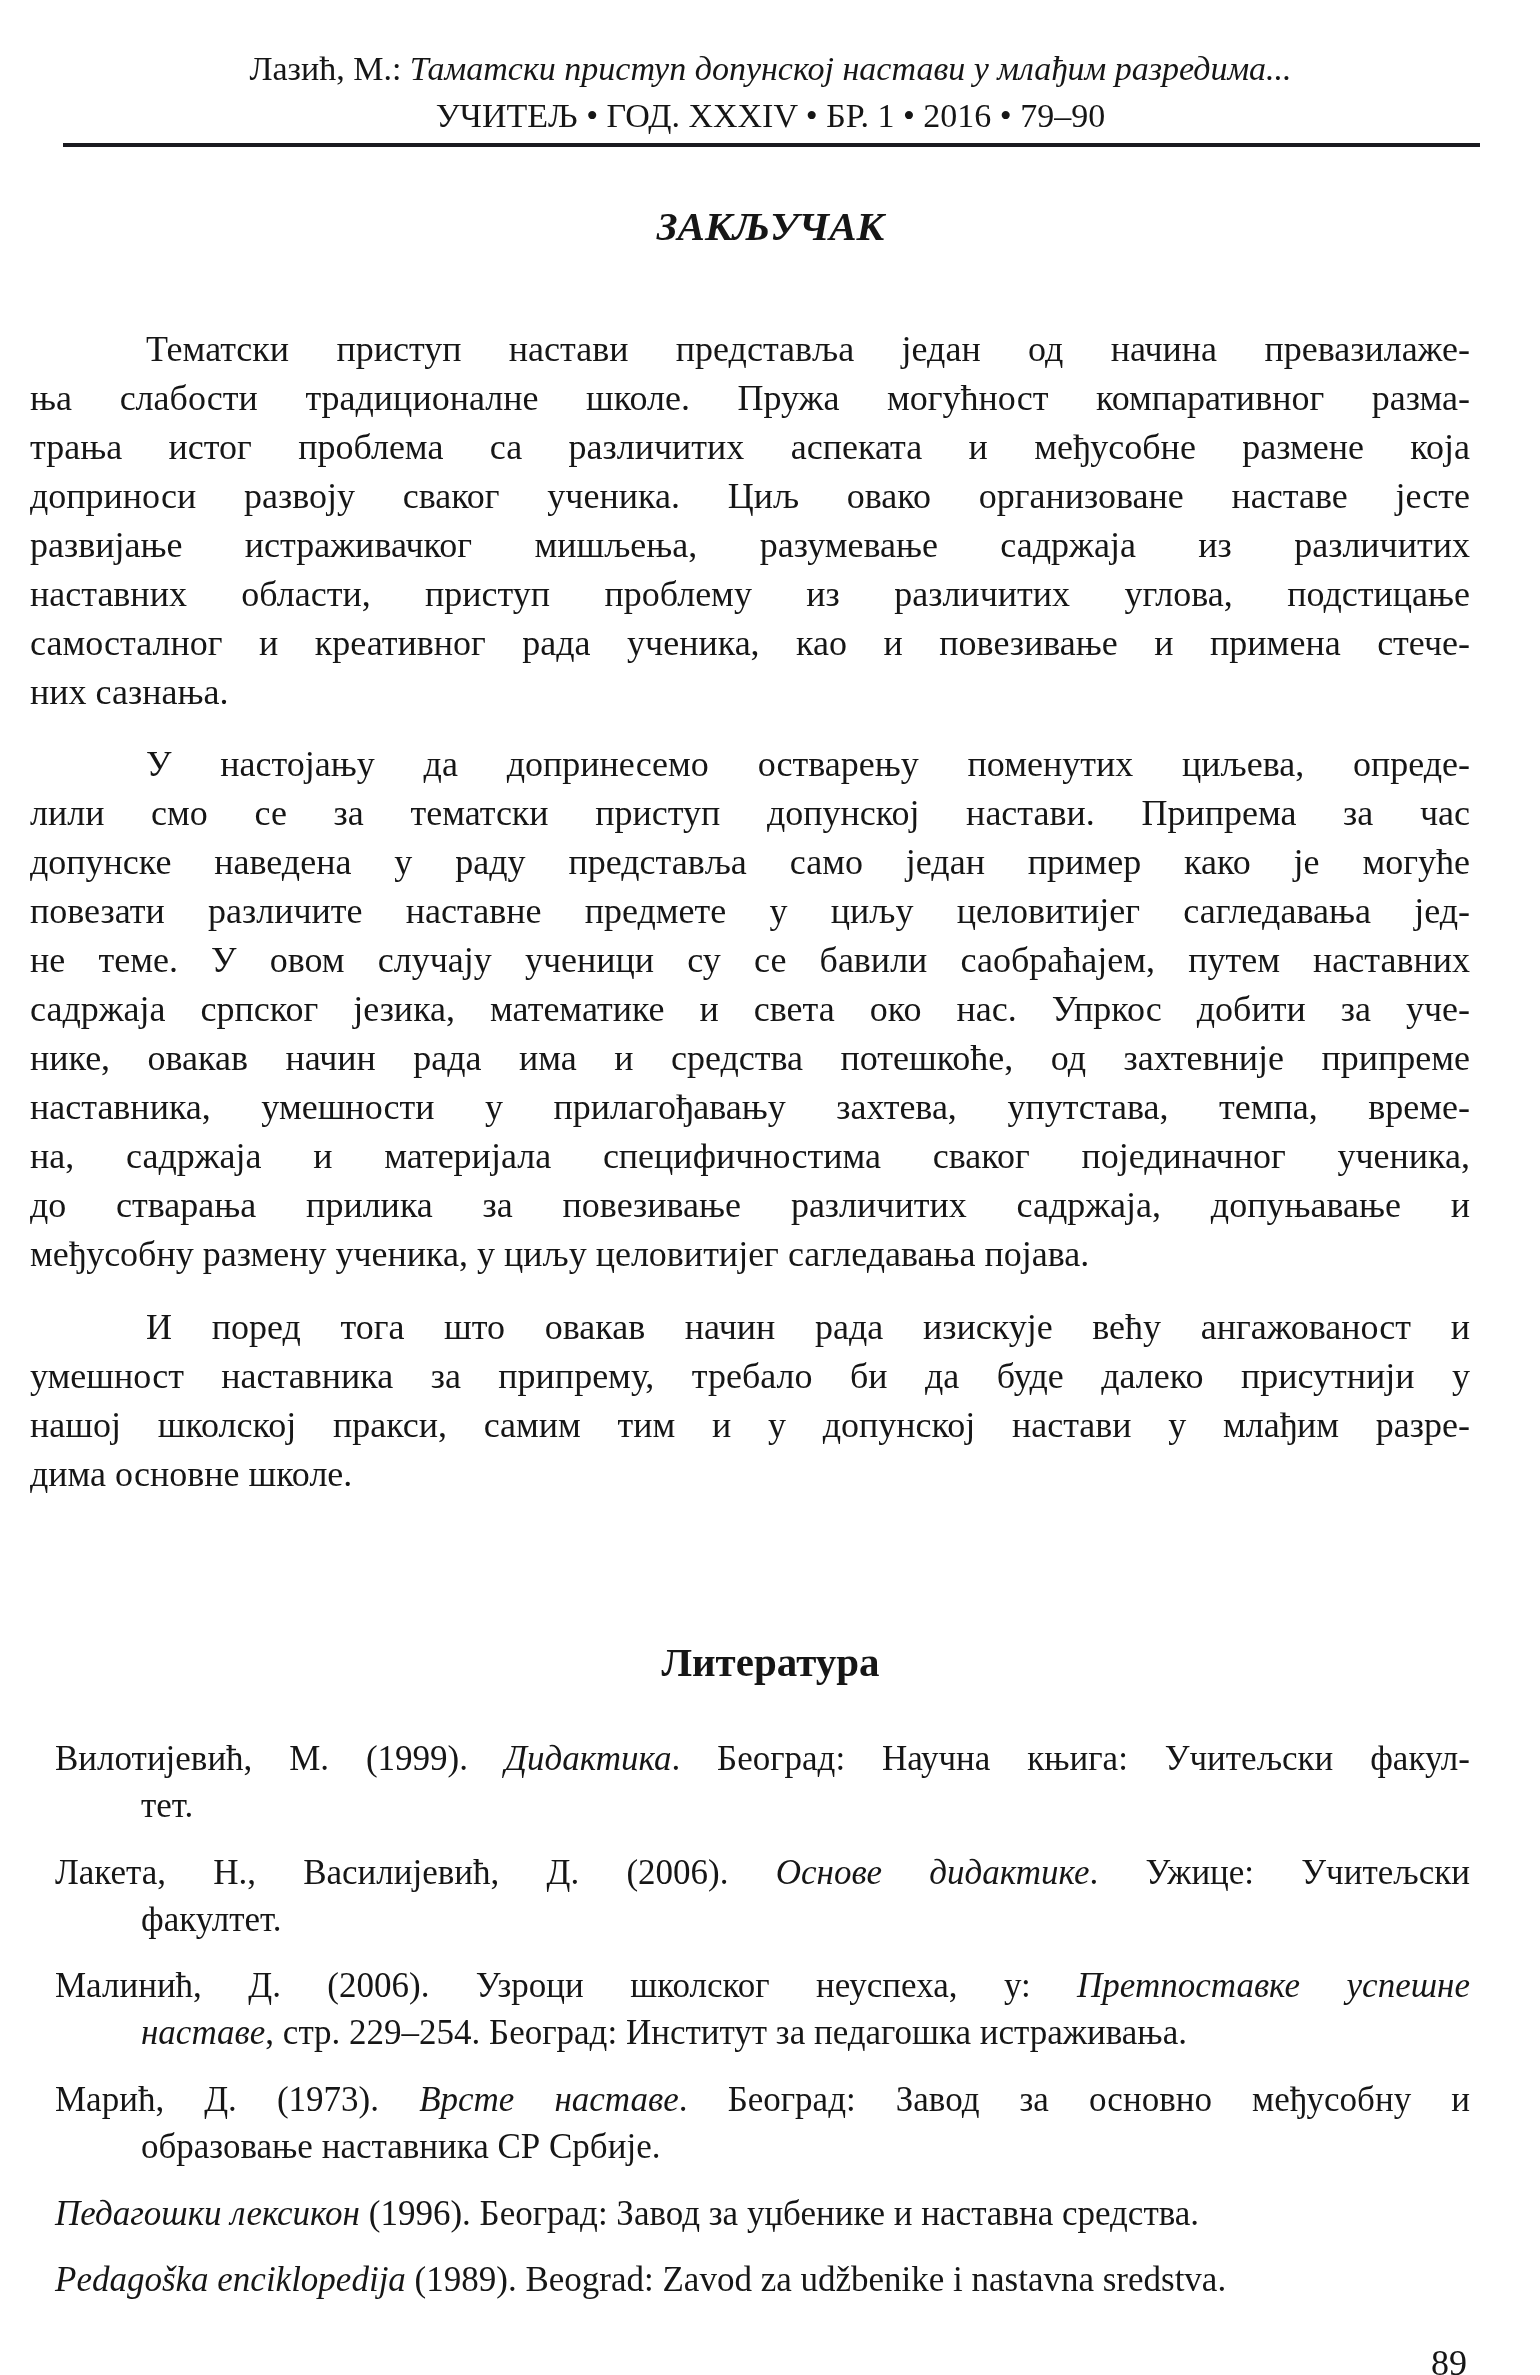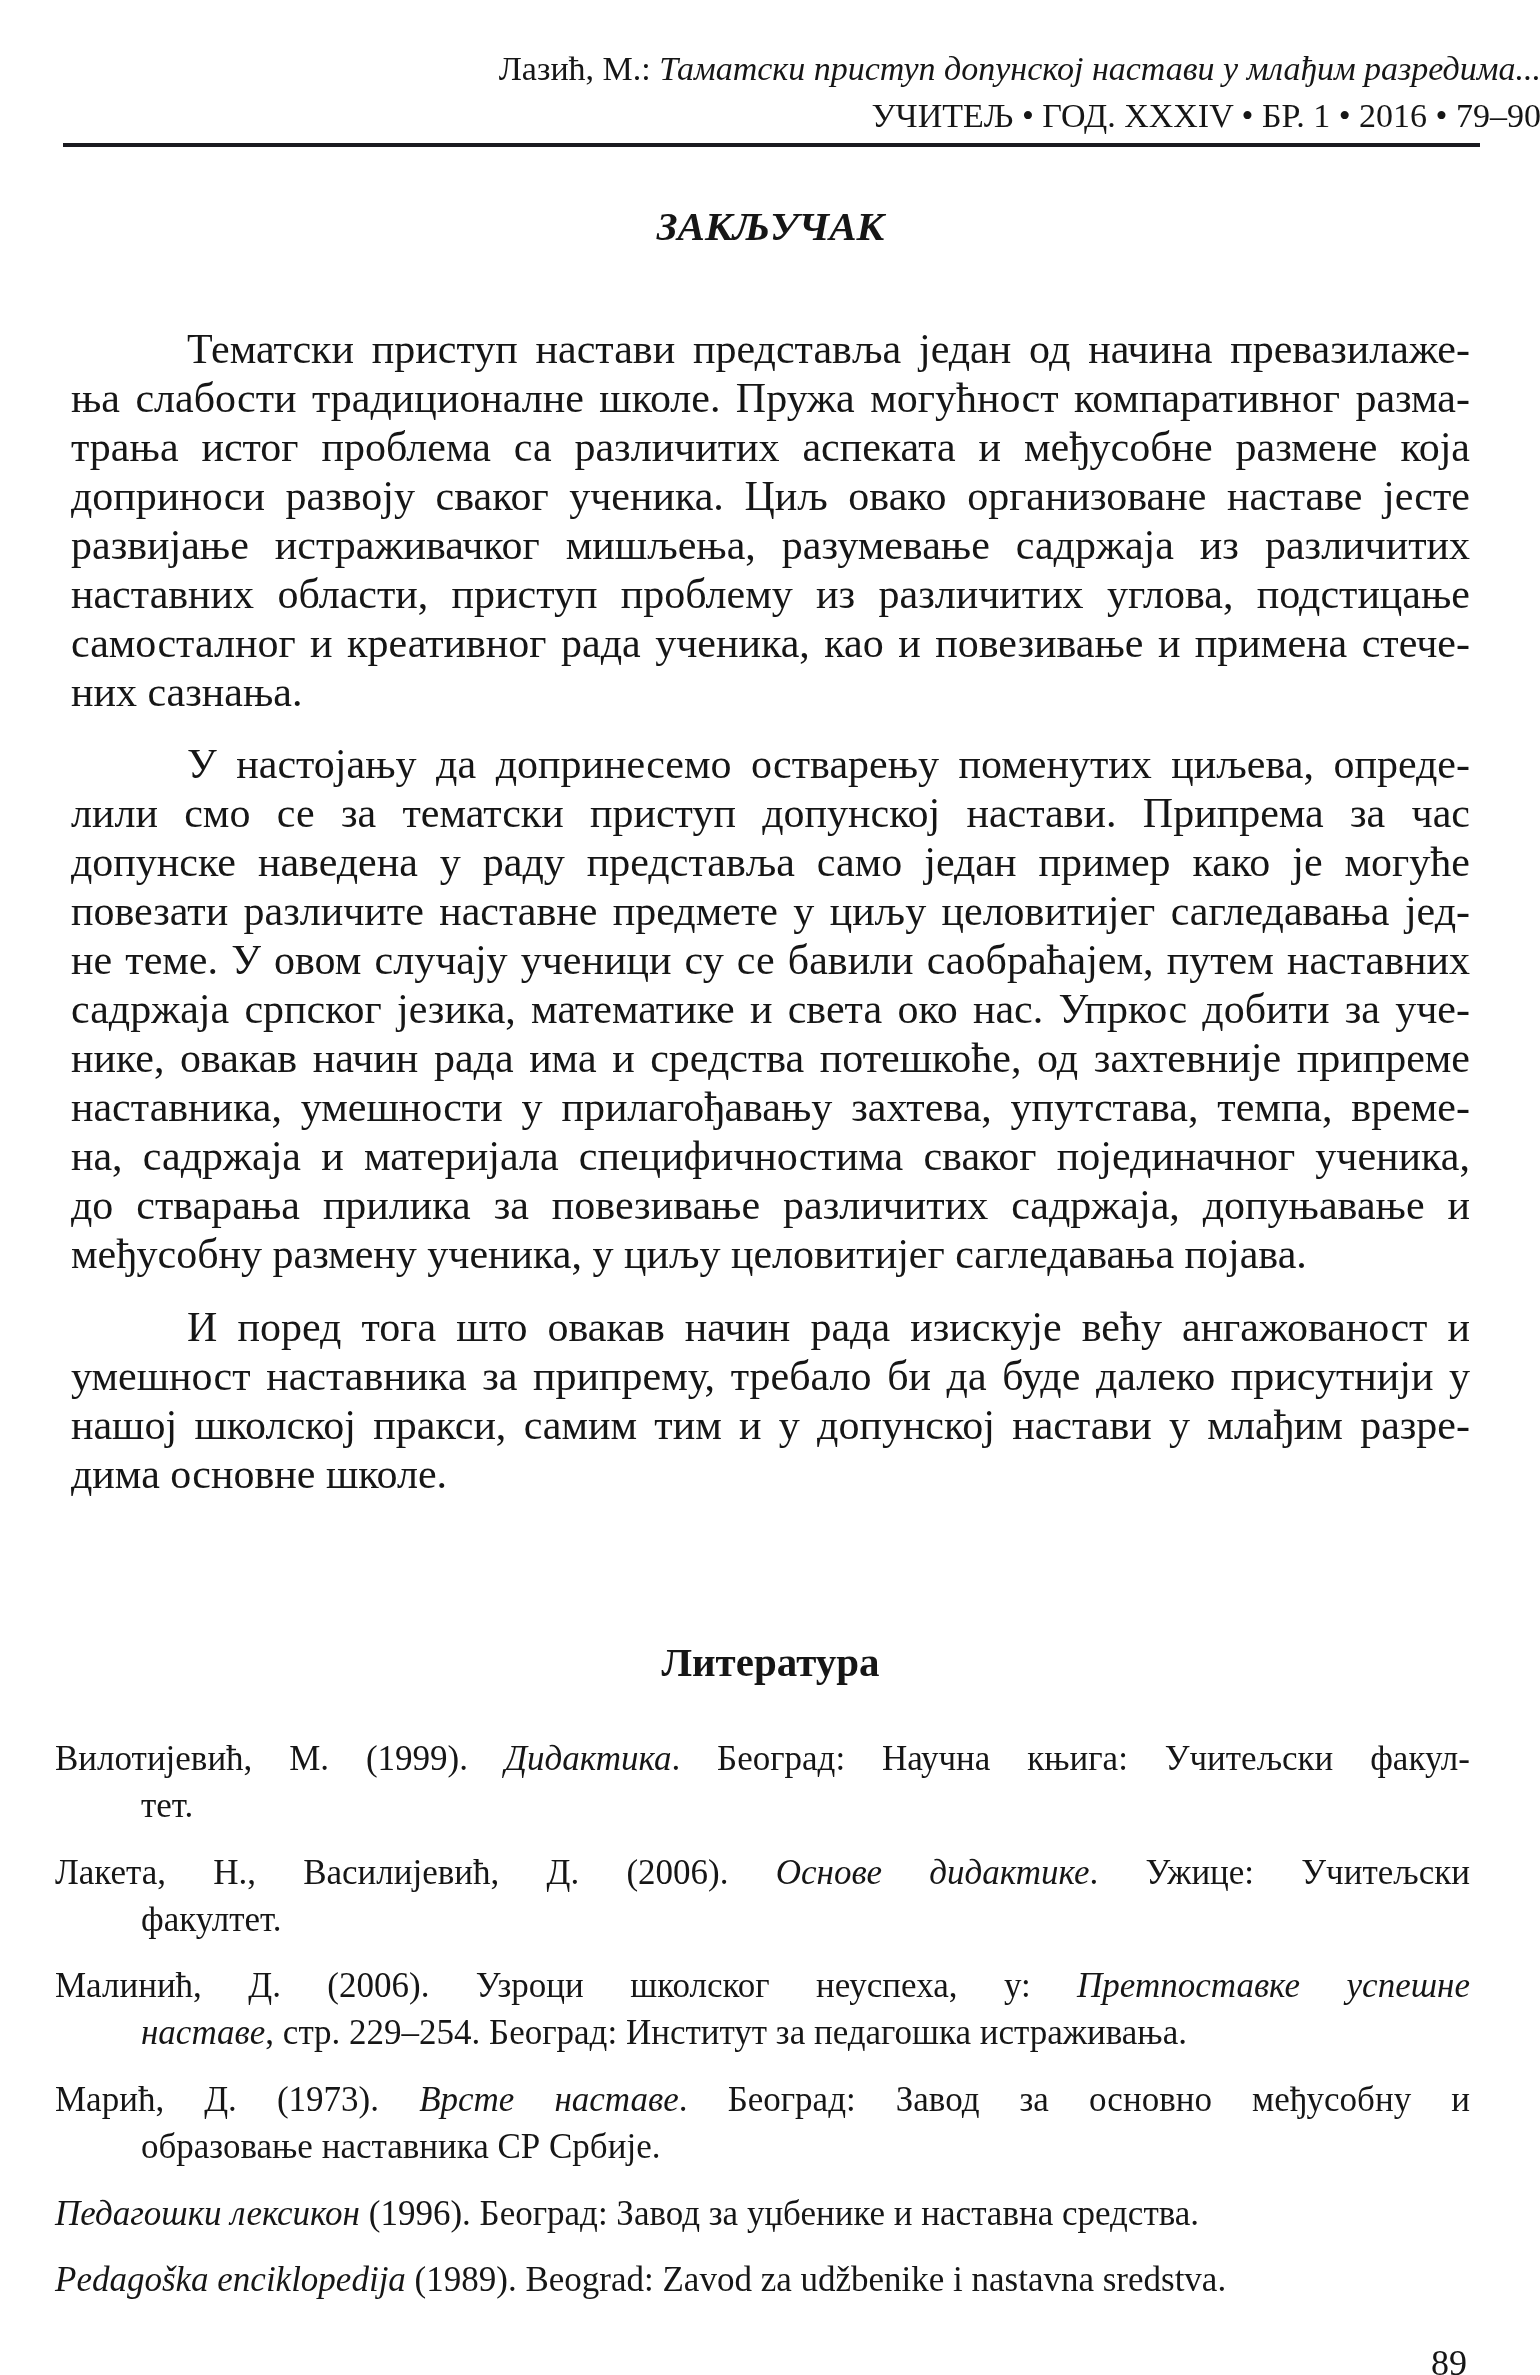--- a/index.html
+++ b/index.html
@@ -11,21 +11,21 @@
     color: #161616;
     font-family: "Liberation Serif", "DejaVu Serif", serif;
     font-size: 35px;
     line-height: 49px;
   }
   .page { width: 100%; height: 100%; position: relative; }
 
   
   .header {
     padding-top: 45px;
-    text-align: right;
+    text-align: center;
     font-size: 34px;
     line-height: 47px;
     white-space: nowrap;
   }
   .it  { font-style: italic; }
   .reg { font-style: normal; }
 
   .rule {
     margin: 3.9px 61px 0 63px;
     height: 3.9px;
@@ -39,22 +39,22 @@
     font-weight: bold;
     font-size: 41px;
     line-height: 49px;
   }
   .title    { margin-top: 55px; font-style: italic; }
   .subtitle { margin-top: 116px; }
 
   
   .bodytext {
     display: flow-root;
-    margin: 74px 71px 0 71px;
-    font-size: 42px;
+    margin: 74px 71px 0 30px;
+    font-size: 36px;
     line-height: 49px;
   }
   .para { margin: 0 0 23.5px 0; }
 
   .line { white-space: nowrap; }
   .line.just {
     text-align: justify;
     text-align-last: justify;
     text-justify: inter-word;
   }

